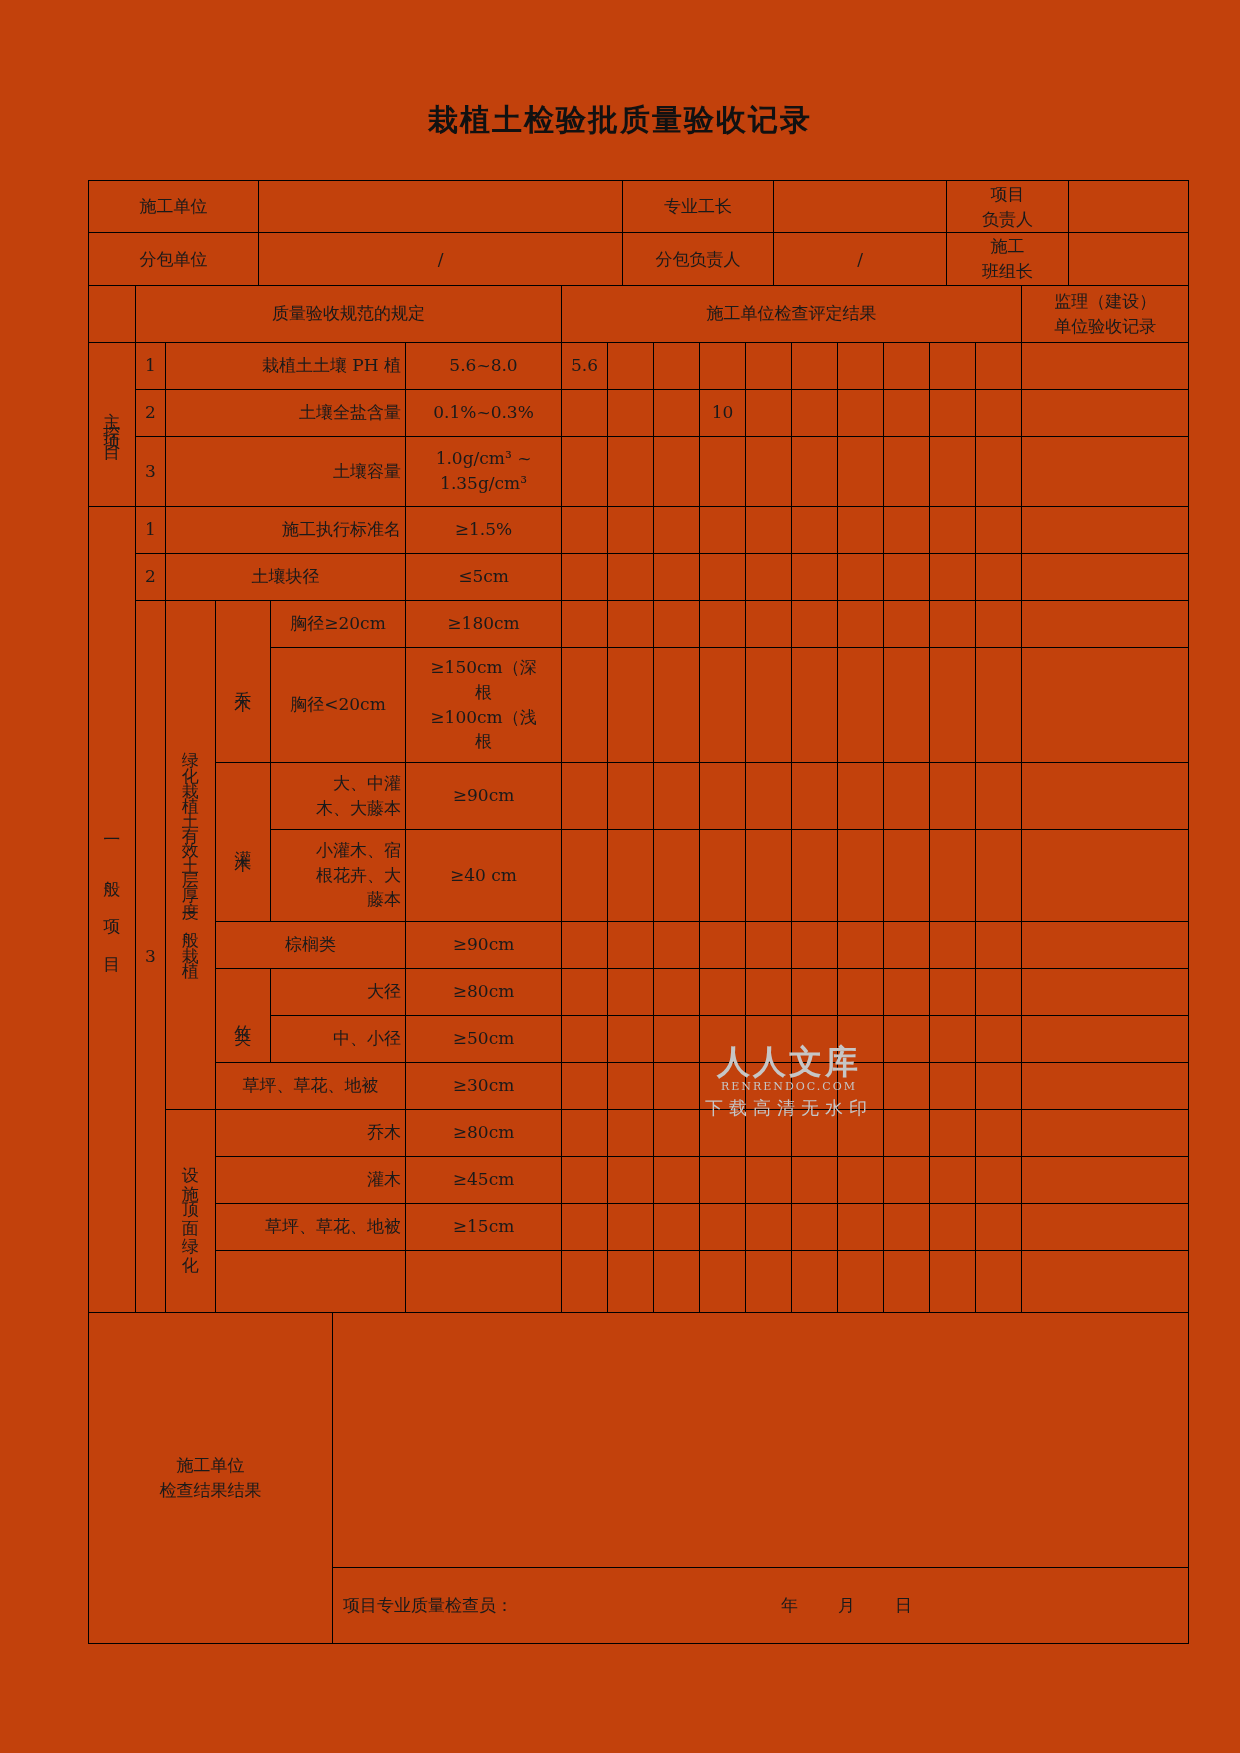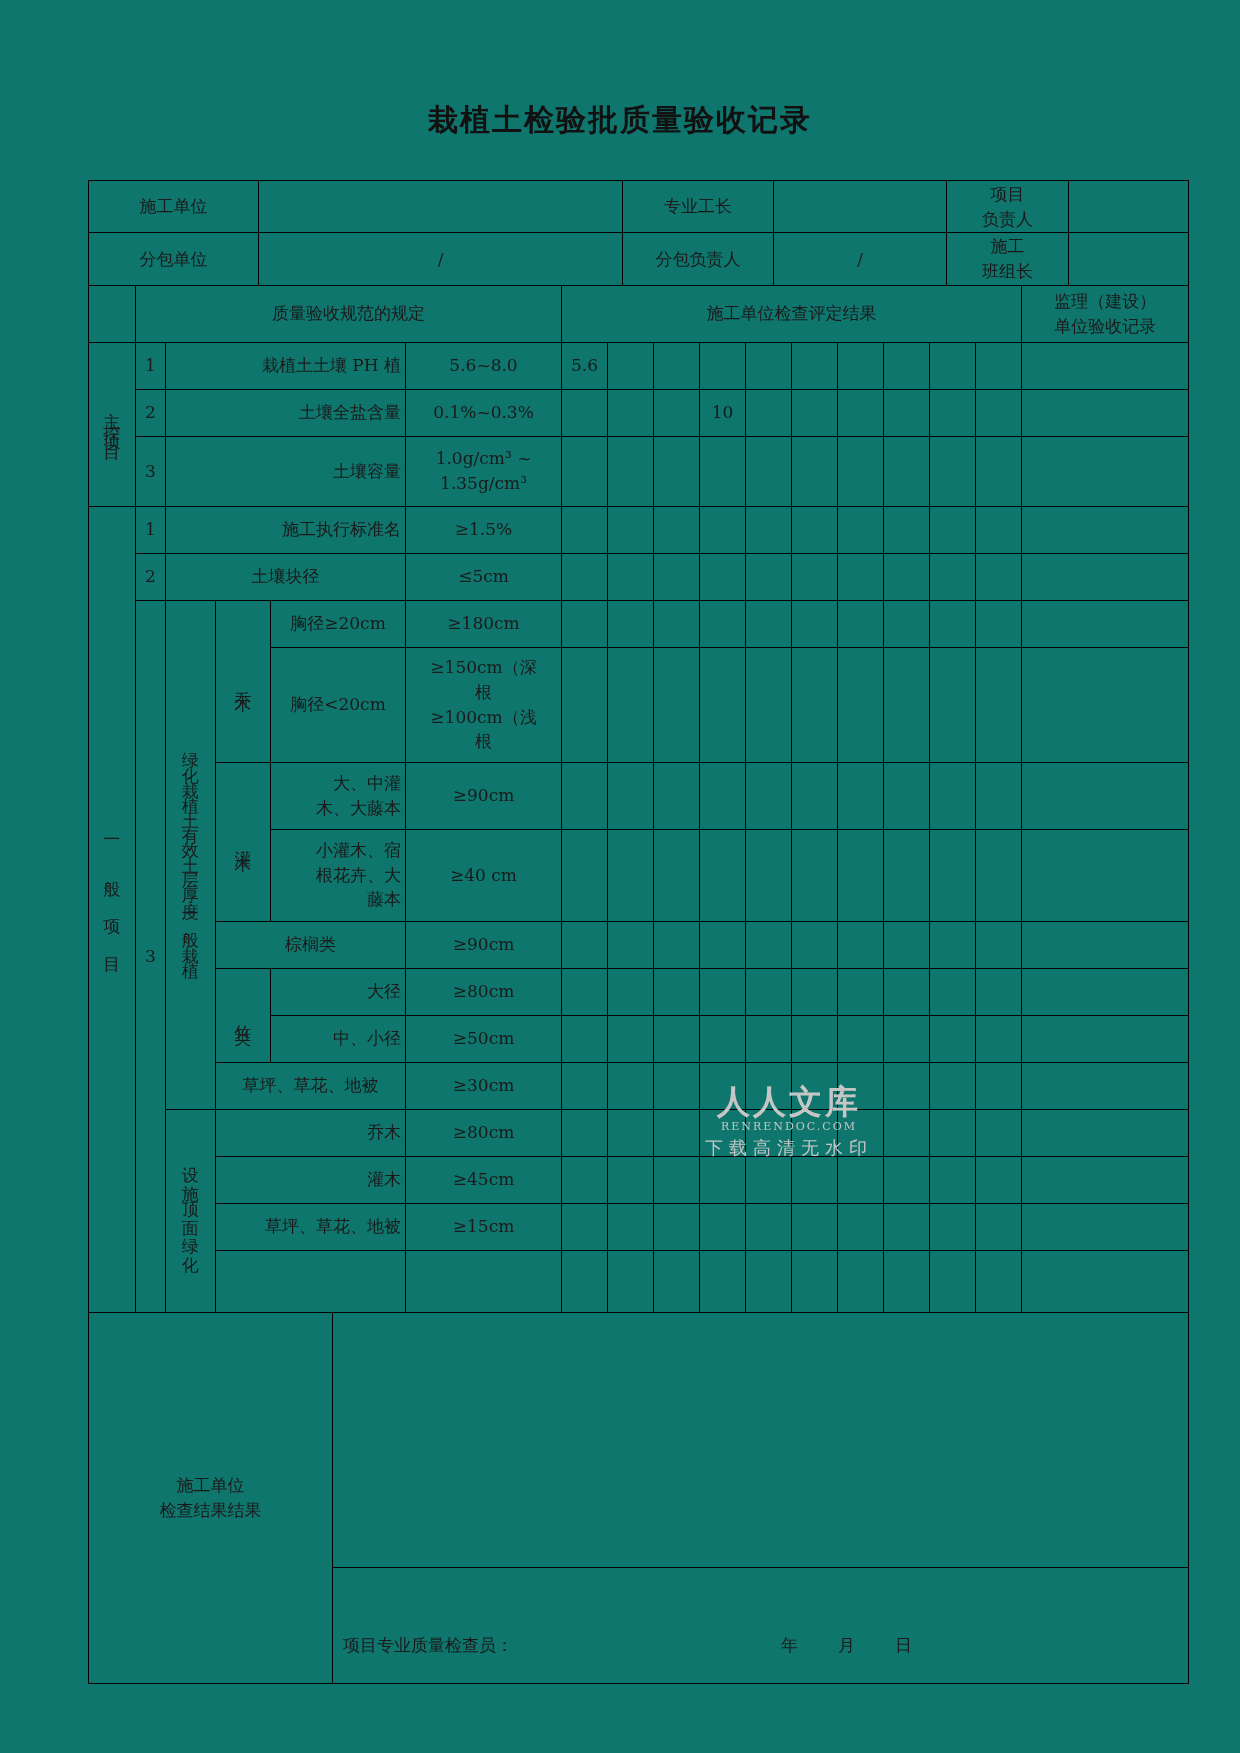--- a/index.html
+++ b/index.html
@@ -1,36 +1,36 @@
 <!DOCTYPE html>
 <html><head>
 <meta charset="utf-8">
 <style>
   html,body{margin:0;padding:0;background:#ffffff;}
-  .page{position:relative;width:1240px;height:1753px;background:#0f766e;margin:0 auto;overflow:hidden;
+  .page{position:relative;width:1240px;height:1753px;background:#c2410c;margin:0 auto;overflow:hidden;
         font-family:"DejaVu Serif","Liberation Serif",serif;color:#1a1a1a;}
   .doc-title{margin:100px 0 0;text-align:center;font-size:30px;font-weight:600;letter-spacing:2px;
         font-family:"Liberation Sans","DejaVu Sans",sans-serif;color:#111;}
   .sheet{position:absolute;left:88px;top:180px;width:1100px;}
   table{border-collapse:collapse;table-layout:fixed;width:1100px;}
   table + table{margin-top:-1px;}
   td{border:1px solid #000;font-size:17px;line-height:1.45;text-align:center;vertical-align:middle;
      padding:1px 4px;white-space:pre-line;overflow:hidden;}
   .item{text-align:right;padding-left:12px;}
   .num{font-family:"DejaVu Serif",serif;}
   .vt{writing-mode:vertical-lr;text-orientation:upright;display:inline-block;}
   .vt-sec{letter-spacing:11px;}
   .vt-gen{letter-spacing:38px;}
   .vt-grpA{letter-spacing:15px;}
   .vt-grpB{letter-spacing:18px;}
   .vt-typ{letter-spacing:5px;}
-  .footer-row{display:flex;align-items:center;width:100%;margin-top:40px;}
+  .footer-row{display:flex;align-items:center;width:100%;}
   .footer-row .insp{padding-left:6px;}
   .footer-row .date{margin-left:auto;margin-right:270px;letter-spacing:2px;text-align:right;}
-  .watermark{position:absolute;left:694px;top:1084px;width:190px;text-align:center;z-index:5;
+  .watermark{position:absolute;left:694px;top:1044px;width:190px;text-align:center;z-index:5;
      color:#c6c6c6;font-family:"DejaVu Serif",serif;pointer-events:none;}
   .watermark .wm-brand{font-size:33px;font-weight:700;letter-spacing:3px;line-height:1.1;}
   .watermark .wm-domain{font-size:11px;letter-spacing:2px;line-height:1.3;}
   .watermark .wm-tagline{font-size:18px;letter-spacing:6px;line-height:1.4;}
 </style>
 </head>
 <body>
 
 <div class="page">
 

